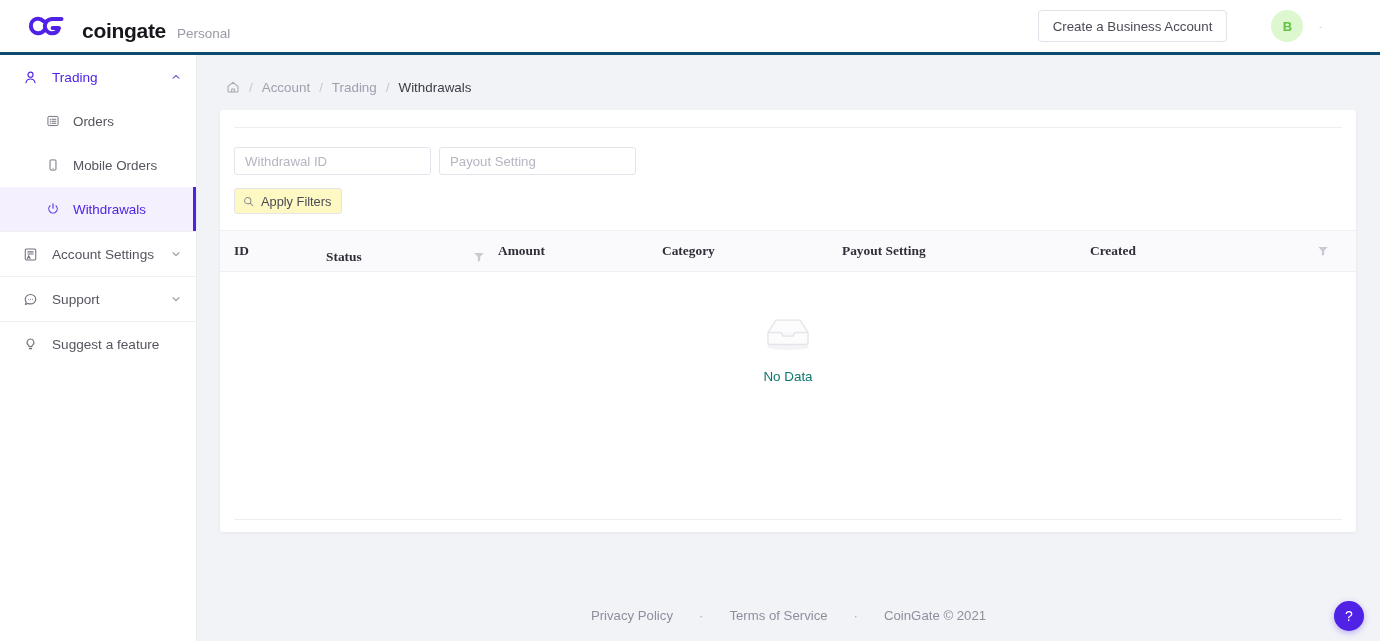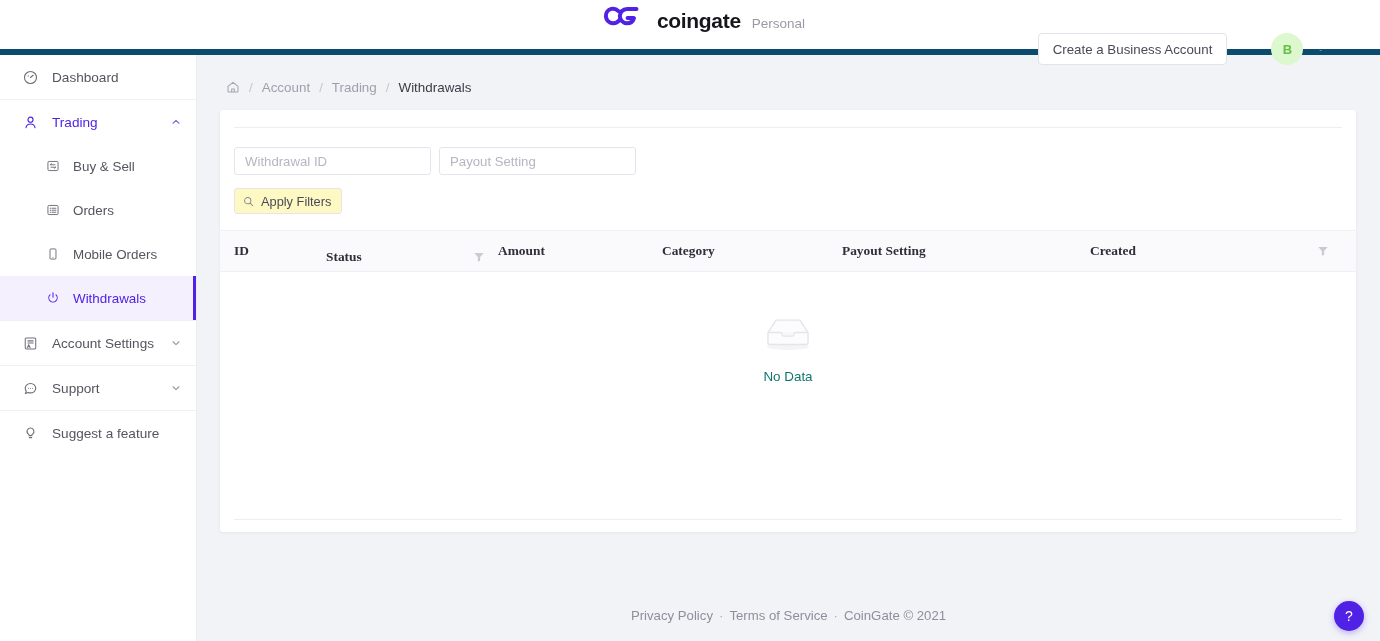--- a/index.html
+++ b/index.html
@@ -10,24 +10,23 @@
     font-family: "Liberation Sans", sans-serif;
     background: #f0f2f5;
     -webkit-font-smoothing: antialiased;
   }
 
   
   .topbar {
     position: absolute; left: 0; top: 0;
     width: 1380px; height: 55px;
     background: #ffffff;
-    border-bottom: 6px solid #0c4a6e;
+    border-bottom: 3px solid #0c4a6e;
     display: flex; align-items: center;
     z-index: 5;
-    flex-direction: column;
   }
   .brand { display: flex; align-items: baseline; padding-left: 28px; }
   .brand-logo { width: 44px; height: 28px; margin-right: 10px; position: relative; top: 5px; }
   .brand-name {
     font-size: 21px; font-weight: bold; color: #16161c; letter-spacing: -0.3px;
   }
   .brand-sub {
     font-size: 13.5px; color: #9a9aa6; margin-left: 11px;
   }
   .topbar-right {
@@ -187,21 +186,21 @@
 
   .card-bottom-rule {
     position: absolute; left: 14px; right: 14px; bottom: 12px;
     height: 1px; background: #eeeef2;
   }
 
   .footer {
     position: absolute; left: 0; bottom: 0;
     width: 1183px; height: 52px;
     display: flex; align-items: center; justify-content: center;
-    font-size: 13.2px; color: #8e8f9c;
+    font-size: 13.2px; color: #8e8f9c; gap: 20px;
   }
   .footer a { color: #8e8f9c; text-decoration: none; cursor: pointer; }
   .footer .dot { margin: 0 6px; color: #a8a9b4; }
 
   .help-fab {
     position: absolute; right: 16px; bottom: 10px;
     width: 30px; height: 30px; border-radius: 50%;
     background: #4f22e6; color: #ffffff;
     display: flex; align-items: center; justify-content: center;
     font-size: 14px; cursor: pointer;
@@ -225,58 +224,37 @@
   </div>
   <div class="topbar-right">
     <button class="biz-btn">Create a Business Account</button>
     <div class="avatar">B</div>
     <div class="user-name">-</div>
   </div>
 </div>
 
 <nav class="sidebar">
 
-  <div class="nav-group">
-    <div class="nav-item">
-      <span class="ico">
-        <svg width="15" height="15" viewBox="0 0 16 16" fill="none" stroke="currentColor" stroke-width="1.2">
-          <circle cx="8" cy="8" r="6.4"></circle>
-            <path d="M8 8l2.8-2.4" stroke-linecap="round"></path>
-          <circle cx="5.6" cy="6.3" r="0.7" fill="currentColor" stroke="none"></circle>
-        </svg>
-      </span>
-      <span>Dashboard</span>
-    </div>
-  </div>
 
   <div class="nav-group">
     <div class="nav-item parent-open">
       <span class="ico">
         <svg width="15" height="15" viewBox="0 0 16 16" fill="none" stroke="currentColor" stroke-width="1.2">
           <circle cx="8" cy="5" r="2.7"></circle>
             <path d="M3.2 13.6c.5-2.6 2.4-4 4.8-4s4.3 1.4 4.8 4" stroke-linecap="round"></path>
         </svg>
       </span>
       <span>Trading</span>
       <span class="chev">
         <svg width="10" height="10" viewBox="0 0 12 12" fill="none" stroke="currentColor" stroke-width="1.4">
           <path d="M2.5 7.5L6 4l3.5 3.5" stroke-linecap="round" stroke-linejoin="round"></path>
         </svg>
       </span>
     </div>
 
-    <div class="nav-item sub">
-      <span class="ico">
-        <svg width="14" height="14" viewBox="0 0 16 16" fill="none" stroke="currentColor" stroke-width="1.1">
-          <rect x="2.2" y="2.8" width="11.6" height="10.4" rx="1.3"></rect>
-          <path d="M5 6.6h5.2M5 6.6l1.3-1.2M11 9.4H5.8M11 9.4l-1.3 1.2" stroke-linecap="round" stroke-linejoin="round"></path>
-        </svg>
-      </span>
-      <span>Buy &amp; Sell</span>
-    </div>
 
     <div class="nav-item sub">
       <span class="ico">
         <svg width="14" height="14" viewBox="0 0 16 16" fill="none" stroke="currentColor" stroke-width="1.1">
           <rect x="2.2" y="2.8" width="11.6" height="10.4" rx="1.3"></rect>
           <path d="M4.8 6h1M4.8 8.3h1M4.8 10.6h1M7.3 6h4M7.3 8.3h4M7.3 10.6h4" stroke-linecap="round"></path>
         </svg>
       </span>
       <span>Orders</span>
     </div>

